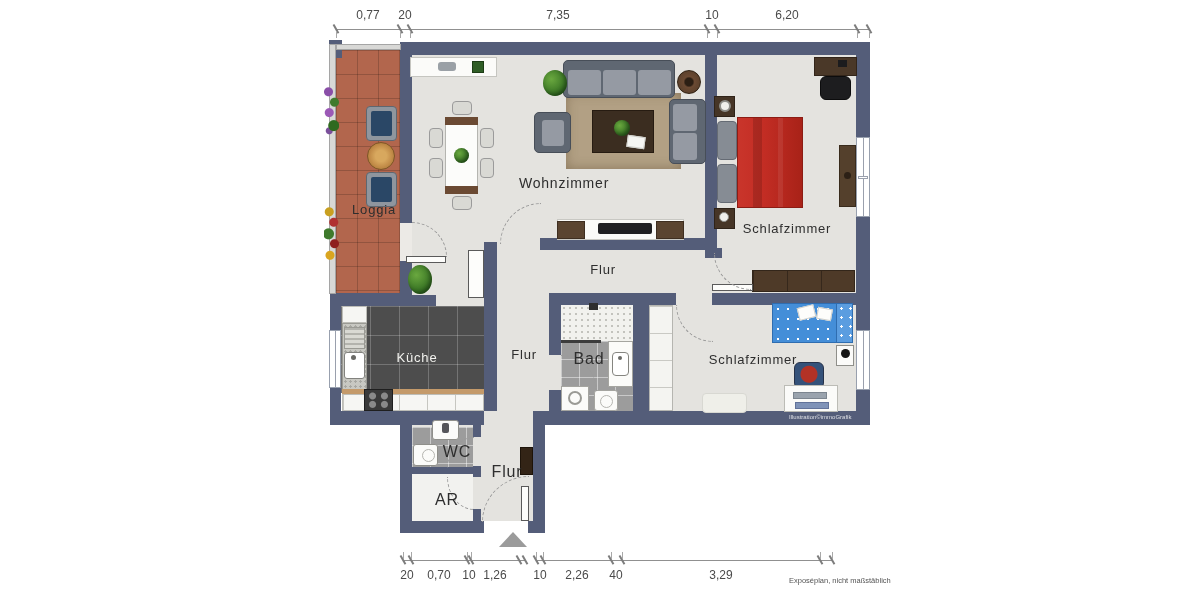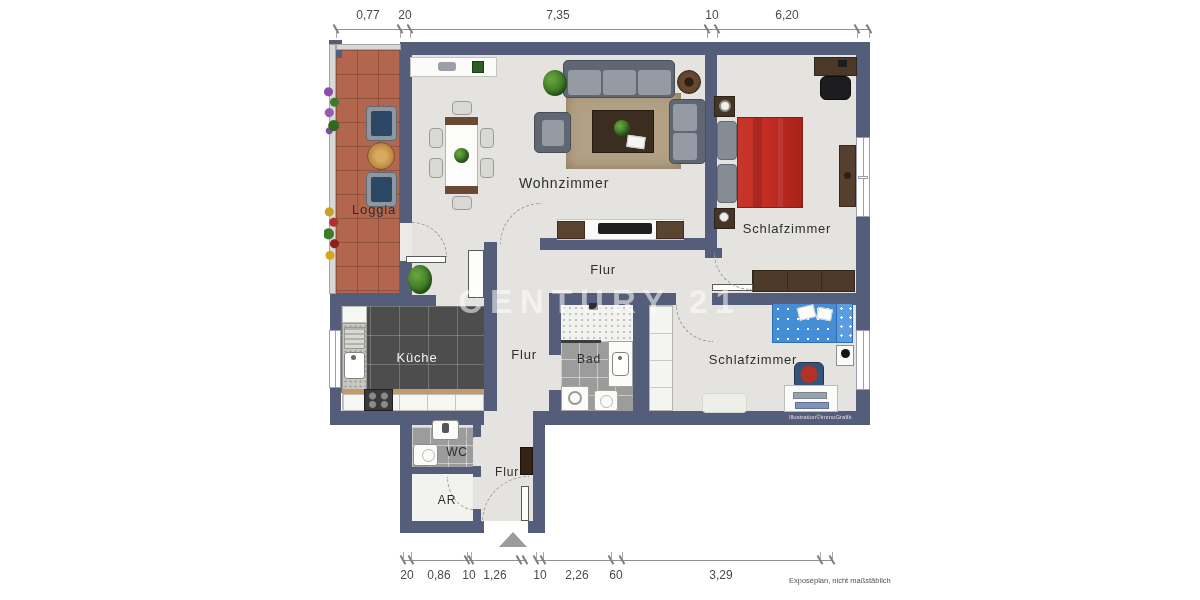--- a/index.html
+++ b/index.html
@@ -3,21 +3,21 @@
 <meta charset="utf-8">
 <style>
   html,body{margin:0;padding:0;background:#ffffff;}
   #scene{position:relative;width:1200px;height:600px;background:#ffffff;overflow:hidden;
          font-family:"Liberation Sans",sans-serif;}
   .abs{position:absolute;box-sizing:border-box;}
   .wall{position:absolute;background:#545d79;box-sizing:border-box;}
   .floor{position:absolute;background:#e4e3df;box-sizing:border-box;}
   .label{position:absolute;transform:translate(-50%,-50%);font-size:13px;color:#2e2e2e;
          letter-spacing:.8px;white-space:nowrap;}
-  .label.small{font-size:12px;}
+  .label.small{font-size:16px;}
   .dimlab{position:absolute;transform:translate(-50%,-50%);font-size:12px;color:#4a4a4a;white-space:nowrap;}
   .dimline{position:absolute;height:1px;background:#909090;}
   .tick{position:absolute;width:1.5px;height:10px;background:#7d7d7d;transform:rotate(-30deg);}
   .guide{position:absolute;width:1px;background:#a8a8a8;}
   .arc{position:absolute;border:0 dashed #9a9a9a;}
   .win{position:absolute;background:#ffffff;border:1px solid #98a0ae;box-sizing:border-box;}
   .leaf{position:absolute;background:#fdfdfb;border:1px solid #5a5a5a;box-sizing:border-box;}
   .furn{position:absolute;box-sizing:border-box;}
   .plant{position:absolute;border-radius:50%;
          background:radial-gradient(circle at 35% 35%,#6aa83f,#2f6a1f 75%);
@@ -258,21 +258,20 @@
   <div class="label" style="left:787px;top:228px;">Schlafzimmer</div>
   <div class="label" style="left:603px;top:269px;">Flur</div>
   <div class="label" style="left:417px;top:357px;color:#f2f2ee;">Küche</div>
   <div class="label" style="left:524px;top:354px;">Flur</div>
   <div class="label small" style="left:589px;top:359px;">Bad</div>
   <div class="label" style="left:753px;top:359px;">Schlafzimmer</div>
   <div class="label small" style="left:457px;top:452px;">WC</div>
   <div class="label small" style="left:447px;top:500px;">AR</div>
   <div class="label small" style="left:507px;top:472px;">Flur</div>
 
-  <div class="wm" style="left:600px;top:302px;">CENTURY 21</div>
   <div class="credit" style="left:789px;top:414px;">Illustration©immoGrafik</div>
   <div class="foot" style="left:789px;top:576px;">Exposéplan, nicht maßstäblich</div>
 
   <div class="dimline" style="left:336px;top:29px;width:533px;"></div>
   <div class="tick" style="left:335px;top:24px;"></div>
   <div class="tick" style="left:399px;top:24px;"></div>
   <div class="tick" style="left:409px;top:24px;"></div>
   <div class="tick" style="left:706px;top:24px;"></div>
   <div class="tick" style="left:716px;top:24px;"></div>
   <div class="tick" style="left:856px;top:24px;"></div>
@@ -308,21 +307,21 @@
   <div class="guide" style="left:411px;top:552px;height:7px;"></div>
   <div class="guide" style="left:467px;top:552px;height:7px;"></div>
   <div class="guide" style="left:471px;top:552px;height:7px;"></div>
   <div class="guide" style="left:536px;top:552px;height:7px;"></div>
   <div class="guide" style="left:543px;top:552px;height:7px;"></div>
   <div class="guide" style="left:611px;top:552px;height:7px;"></div>
   <div class="guide" style="left:622px;top:552px;height:7px;"></div>
   <div class="guide" style="left:820px;top:552px;height:7px;"></div>
   <div class="guide" style="left:832px;top:552px;height:7px;"></div>
   <div class="dimlab" style="left:407px;top:575px;">20</div>
-  <div class="dimlab" style="left:439px;top:575px;">0,86</div>
+  <div class="dimlab" style="left:439px;top:575px;">0,70</div>
   <div class="dimlab" style="left:469px;top:575px;">10</div>
   <div class="dimlab" style="left:495px;top:575px;">1,26</div>
   <div class="dimlab" style="left:540px;top:575px;">10</div>
   <div class="dimlab" style="left:577px;top:575px;">2,26</div>
-  <div class="dimlab" style="left:616px;top:575px;">60</div>
+  <div class="dimlab" style="left:616px;top:575px;">40</div>
   <div class="dimlab" style="left:721px;top:575px;">3,29</div>
 
 </div>
 
 </body></html>

